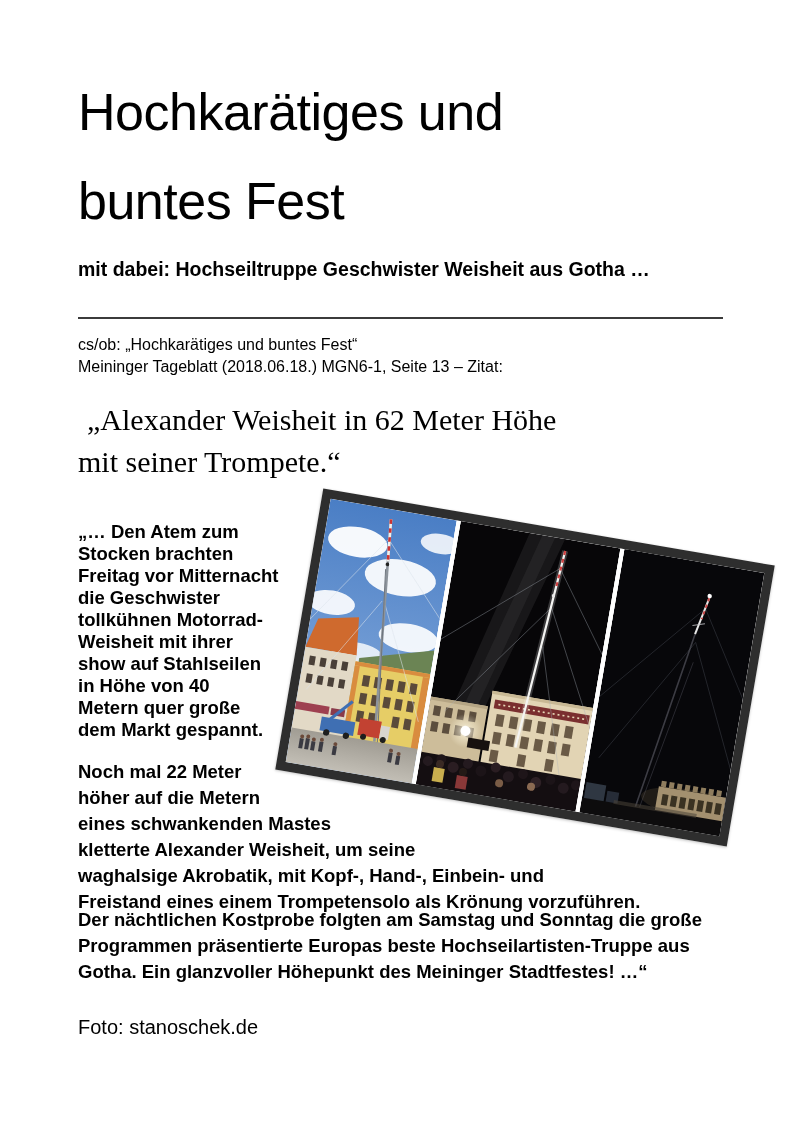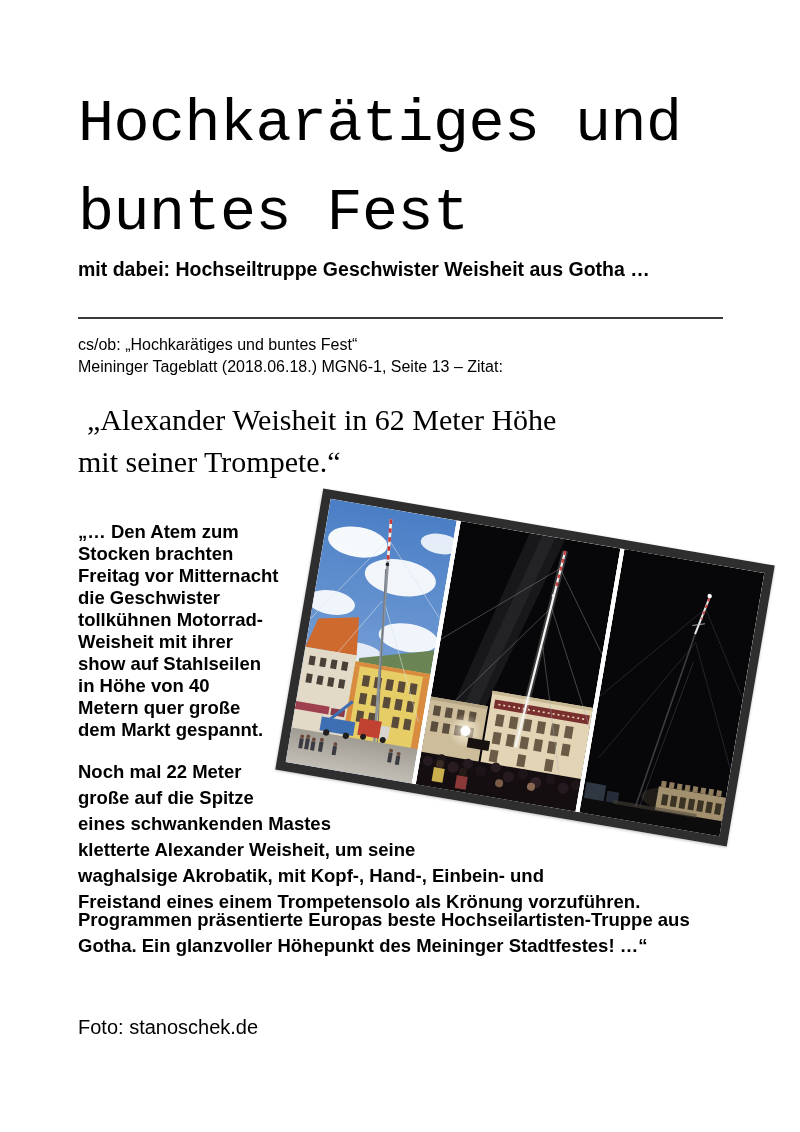--- a/index.html
+++ b/index.html
@@ -9,24 +9,24 @@
     height: 1132px;
     margin: 0 auto;
     background: #ffffff;
     overflow: hidden;
     font-family: "Liberation Sans", sans-serif;
     color: #000;
   }
   .abs { position: absolute; left: 78px; z-index: 2; }
 
   .headline {
-    top: 80px;
-    font-family: Liberation Mono, monospace;
+    top: 68px;
+    font-family: Liberation Sans, sans-serif;
     font-weight: 400;
-    font-size: 60px;
+    font-size: 52px;
     line-height: 89px;
     letter-spacing: -0.5px;
     white-space: nowrap;
   }
   .subtitle {
     top: 258px;
     font-size: 19.5px;
     font-weight: 700;
     white-space: nowrap;
   }
@@ -381,27 +381,28 @@
     <div>tollkühnen Motorrad-</div>
     <div>Weisheit mit ihrer</div>
     <div>show auf Stahlseilen</div>
     <div>in Höhe von 40</div>
     <div>Metern quer große</div>
     <div>dem Markt gespannt.</div>
   </div>
 
   <div class="abs bodytext para2">
     <div>Noch mal 22 Meter</div>
-    <div>große auf die Spitze</div>
+    <div>höher auf die Metern</div>
     <div>eines schwankenden Mastes</div>
     <div>kletterte Alexander Weisheit, um seine</div>
     <div>waghalsige Akrobatik, mit Kopf-, Hand-, Einbein- und</div>
     <div>Freistand eines einem Trompetensolo als Krönung vorzuführen.</div>
   </div>
 
   <div class="abs bodytext para3">
+    <div>Der nächtlichen Kostprobe folgten am Samstag und Sonntag die große</div>
     <div>Programmen präsentierte Europas beste Hochseilartisten-Truppe aus</div>
     <div>Gotha. Ein glanzvoller Höhepunkt des Meininger Stadtfestes! …“</div>
   </div>
 
   <div class="abs credit">Foto: stanoschek.de</div>
 
 </div>
 
 </body></html>

